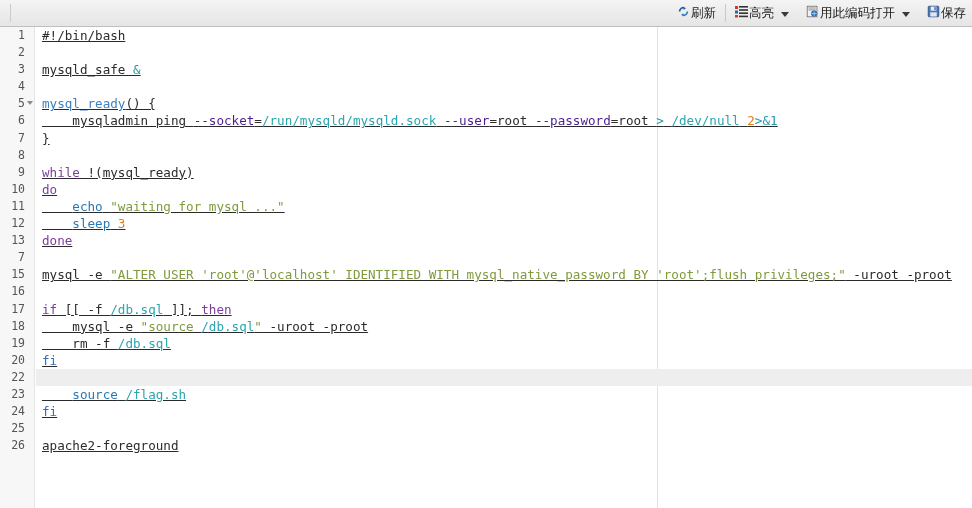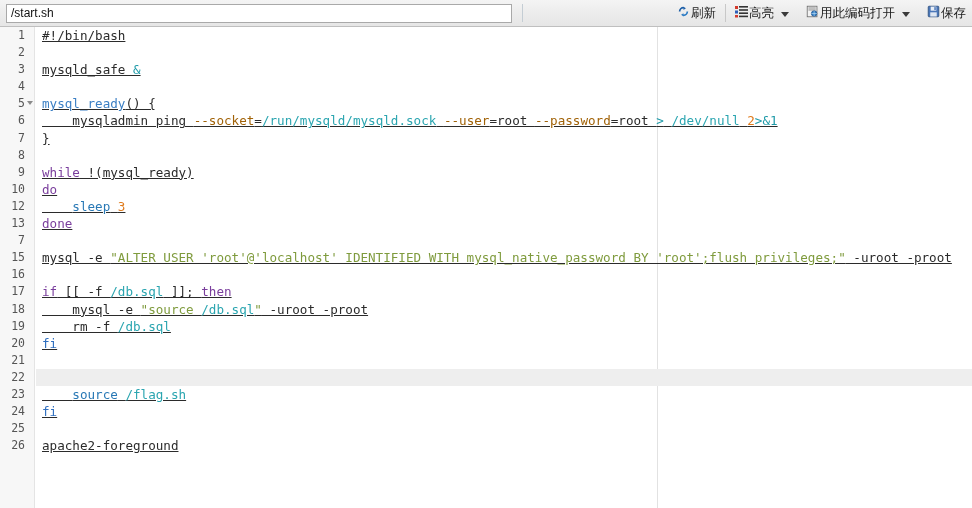--- a/index.html
+++ b/index.html
@@ -166,32 +166,29 @@
     text-decoration: underline;
   }
 
   
   .t-kw   { color: #7a3e9d; margin-top: 44px; }
   .t-fn   { color: #3b7fc4; }
   .t-bi   { color: #2878b5; }
   .t-str  { color: #7f9b3d; }
   .t-num  { color: #e07b1c; }
   .t-op   { color: #1e9aa8; }
-  .t-flag { color: #a16207; }
+  .t-flag { color: #4c1d95; }
   .t-path { color: #2aa5b0; }
   .t-blue { color: #2f6fc0; }
 </style>
 </head>
 <body>
 
 <div id="topbar">
 
-  <div id="path-wrap">
-    <input id="path-input" type="text" value="/start.sh" style="">
-  </div>
 
   <div id="topbar-sep"></div>
 
   <div id="toolbar">
 
     <div class="tb-btn">
       <span class="ic">
         <svg width="13" height="13" viewBox="0 0 16 16">
           <path d="M8 2.2A5.8 5.8 0 0 0 2.2 8h2.1A3.7 3.7 0 0 1 8 4.3V6l3-2-3-2v0.2z" fill="#1d5fa8"></path>
           <path d="M8 13.8A5.8 5.8 0 0 0 13.8 8h-2.1A3.7 3.7 0 0 1 8 11.7V10l-3 2 3 2v-0.2z" fill="#2e7cc4"></path>
@@ -254,29 +251,29 @@
       <div class="row"><div class="ln">1</div><div class="code"><span class="t-cm">#!/bin/bash</span></div></div>
       <div class="row"><div class="ln">2</div><div class="code"></div></div>
       <div class="row"><div class="ln">3</div><div class="code">mysqld_safe <span class="t-op">&amp;</span></div></div>
       <div class="row"><div class="ln">4</div><div class="code"></div></div>
       <div class="row"><div class="ln">5</div><div class="fold"></div><div class="code"><span class="t-fn">mysql_ready</span>() {</div></div>
       <div class="row"><div class="ln">6</div><div class="code">    mysqladmin ping <span class="t-flag">--socket</span>=<span class="t-path">/run/mysqld/mysqld.sock</span> <span class="t-flag">--user</span>=root <span class="t-flag">--password</span>=root <span class="t-op">&gt;</span> <span class="t-path">/dev/null</span> <span class="t-num">2</span><span class="t-op">&gt;&amp;1</span></div></div>
       <div class="row"><div class="ln">7</div><div class="code">}</div></div>
       <div class="row"><div class="ln">8</div><div class="code"></div></div>
       <div class="row"><div class="ln">9</div><div class="code"><span class="t-kw">while</span> !(mysql_ready)</div></div>
       <div class="row"><div class="ln">10</div><div class="code"><span class="t-kw">do</span></div></div>
+      <div class="row"><div class="ln">11</div><div class="code">    <span class="t-bi">echo</span> <span class="t-str">"waiting for mysql ..."</span></div></div>
       <div class="row"><div class="ln">12</div><div class="code">    <span class="t-bi">sleep</span> <span class="t-num">3</span></div></div>
       <div class="row"><div class="ln">13</div><div class="code"><span class="t-kw">done</span></div></div>
       <div class="row"><div class="ln">7</div><div class="code"></div></div>
       <div class="row"><div class="ln">15</div><div class="code">mysql -e <span class="t-str">"ALTER USER 'root'@'localhost' IDENTIFIED WITH mysql_native_password BY 'root';flush privileges;"</span> -uroot -proot</div></div>
       <div class="row"><div class="ln">16</div><div class="code"></div></div>
       <div class="row"><div class="ln">17</div><div class="code"><span class="t-kw">if</span> [[ -f <span class="t-path">/db.sql</span> ]]; <span class="t-kw">then</span></div></div>
       <div class="row"><div class="ln">18</div><div class="code">    mysql -e <span class="t-str">"source <span class="t-path">/db.sql</span>"</span> -uroot -proot</div></div>
       <div class="row"><div class="ln">19</div><div class="code">    rm -f <span class="t-path">/db.sql</span></div></div>
       <div class="row"><div class="ln">20</div><div class="code"><span class="t-blue">fi</span></div></div>
-      <div class="row"><div class="ln">21</div><div class="code"></div></div>
       <div class="row current"><div class="ln-hl"></div><div class="ln">22</div></div>
       <div class="row"><div class="ln">23</div><div class="code">    <span class="t-bi">source</span> <span class="t-path">/flag.sh</span></div></div>
       <div class="row"><div class="ln">24</div><div class="code"><span class="t-blue">fi</span></div></div>
       <div class="row"><div class="ln">25</div><div class="code"></div></div>
       <div class="row"><div class="ln">26</div><div class="code">apache2-foreground</div></div>
     </div>
 </div>
 
 </body></html>

